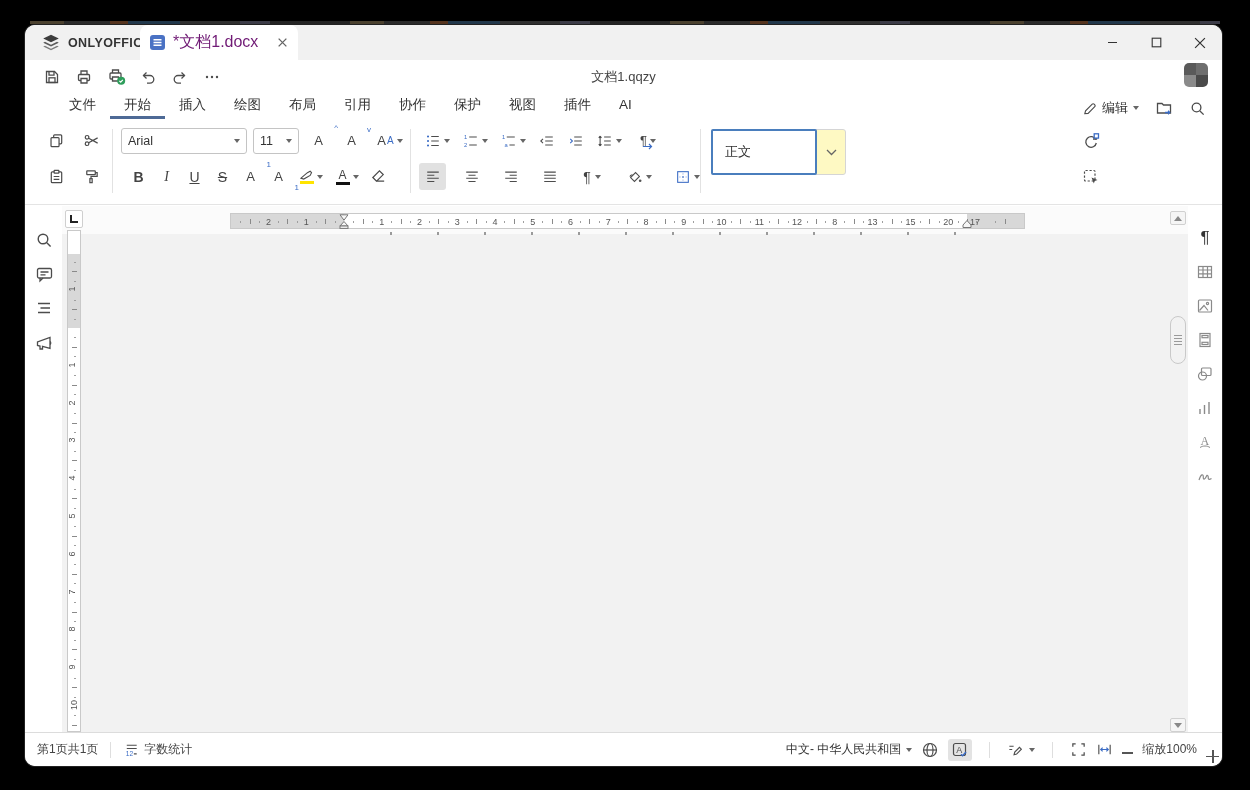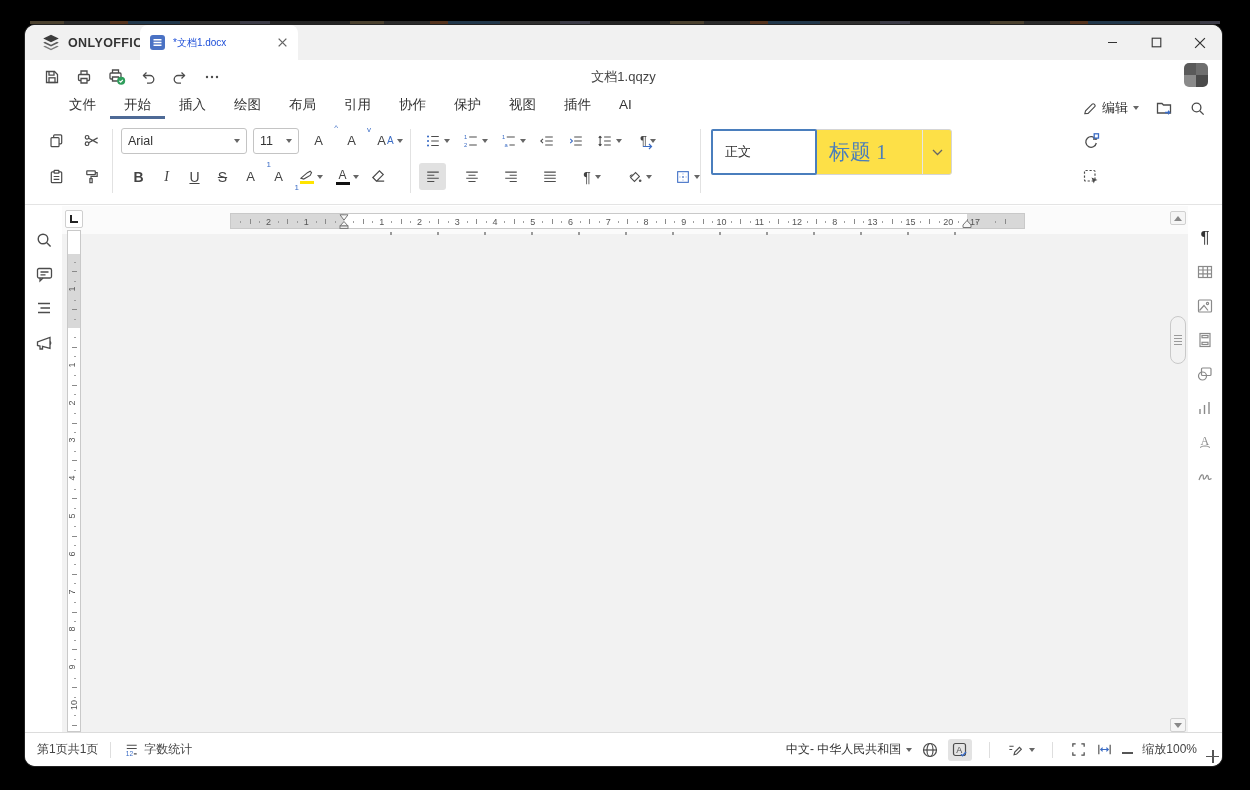--- a/index.html
+++ b/index.html
@@ -5,21 +5,21 @@
   *{margin:0;padding:0;box-sizing:border-box}
   html,body{width:1250px;height:790px;background:#000;font-family:"Liberation Sans","DejaVu Sans",sans-serif;overflow:hidden}
   .desk-strip{position:absolute;left:30px;top:21px;width:1190px;height:3px;opacity:.7;
     background:repeating-linear-gradient(90deg,#6b5d43 0 34px,#3d3d3d 34px 80px,#7a4a2b 80px 98px,#2f4f6b 98px 150px,#444 150px 210px,#556 210px 240px,#333 240px 320px);}
   .window{position:absolute;left:25px;top:25px;width:1197px;height:741px;background:#fff;border-radius:10px;overflow:hidden;box-shadow:0 0 0 1px #222}
   
   .titlebar{position:relative;height:35px;background:#f1f1f1}
   .logo{position:absolute;left:16px;top:0;height:35px;display:flex;align-items:center;gap:7px}
   .logo b{font-size:12.5px;letter-spacing:.4px;color:#333}
   .doctab{position:absolute;left:115px;top:0;height:35px;width:158px;background:#fff;border-radius:8px 8px 0 0;display:flex;align-items:center;padding:0 10px;gap:8px}
-  .doctab .t{font-size:10px;color:#1d4ed8;flex:1;white-space:nowrap;overflow:hidden}
+  .doctab .t{font-size:16px;color:#701a75;flex:1;white-space:nowrap;overflow:hidden}
   .winctl{position:absolute;right:0;top:0;height:35px;display:flex}
   .winctl>div{width:44px;height:35px;display:flex;align-items:center;justify-content:center;cursor:default}
   
   .qbar{position:relative;height:33px;background:#fff;display:flex;align-items:center;padding-left:12px}
   .qbar .btns{display:flex;gap:2px;z-index:2}
   .ib{display:flex;align-items:center;justify-content:center;width:30px;height:26px;border-radius:3px}
   .doc-title{position:absolute;left:0;right:0;top:0;height:33px;line-height:33px;text-align:center;font-size:13px;color:#444;pointer-events:none}
   .avatar{position:absolute;right:14px;top:3px;width:24px;height:24px;border-radius:5px;
     background:conic-gradient(#6e6e6e 0 25%,#4a4a4a 0 50%,#8a8a8a 0 75%,#5a5a5a 0);}
   
@@ -35,21 +35,21 @@
   .sel{height:26px;border:1px solid #c4c4c4;border-radius:3px;background:#fff;display:flex;align-items:center;padding:0 6px;font-size:12.5px;color:#333;gap:4px}
   .cr{width:0;height:0;border-left:3.5px solid transparent;border-right:3.5px solid transparent;border-top:4px solid #666;display:inline-block}
   .fmt{width:27px;height:27px;display:flex;align-items:center;justify-content:center;border-radius:3px;font-size:14px;color:#444}
   .fmt.on{background:#e1e1e1}
   .glyph-b{font-weight:bold}.glyph-i{font-style:italic;font-family:"Liberation Serif",serif}.glyph-u{text-decoration:underline}.glyph-s{text-decoration:line-through}
   .supsub{position:relative;font-size:13px;color:#444}
   .supsub small{position:absolute;font-size:8px;color:#3b6cc5;right:-7px}
   .sup small{top:-3px}.sub small{bottom:-2px}
   .colorbtn{display:flex;flex-direction:column;align-items:center;line-height:1}
   .colorbtn .bar{width:14px;height:3px;margin-top:1px}
-  .styles-box{position:absolute;left:686px;top:10px;height:46px;display:flex;border:1px solid #d5d5d5;border-radius:3px;background:#fde047}
+  .styles-box{position:absolute;left:686px;top:10px;height:46px;display:flex;border:1px solid #d5d5d5;border-radius:3px;background:#fef9c3}
   .stylecell{width:106px;display:flex;align-items:center;padding-left:12px;font-size:13px;color:#333;border-right:1px solid #e6e6e6}
   .stylecell.selected{border:2px solid #4a7ebd;border-radius:2px;margin:-1px 0 -1px -1px;z-index:2;background:#fff}
   .stylecell.h1{font-size:21px;color:#4a7ebb;font-family:"Liberation Serif",serif}
   .style-more{width:28px;display:flex;align-items:center;justify-content:center}
   
   .main{position:absolute;left:0;top:181px;width:1197px;height:526px}
   .leftpanel{position:absolute;left:0;top:0;width:37px;height:526px;background:#fff}
   .lp-ic{position:absolute;left:9px;width:20px;height:20px;display:flex;align-items:center;justify-content:center}
   .canvas{position:absolute;left:37px;top:0;width:1126px;height:526px;background:#f2f2f2}
   .canvas .topwhite{position:absolute;left:0;top:0;width:100%;height:28px;background:#fbfbfb}
@@ -415,23 +415,20 @@
           <path d="M9 4.5v9M4.5 9h9" stroke="#b5c6e8" stroke-width="1.1" stroke-dasharray="2 1.6"></path>
           <circle cx="9" cy="9" r=".9" fill="#3b6cc5"></circle>
         </svg>
         <span class="cr"></span>
       </div>
     </div>
 
     <div class="styles-box">
       <div class="stylecell selected">
           <span>正文</span>
-        </div>
-      <div class="stylecell h1">
-          <span>标题 1</span>
         </div>
       <div class="style-more">
         <svg width="11" height="7" viewBox="0 0 11 7" fill="none" stroke="#666" stroke-width="1.3">
             <path d="M1 1l4.5 4.5L10 1"></path>
           </svg>
       </div>
     </div>
 
     <div class="rrow" style="left:1052px;top:8px">
       <div class="fmt">

